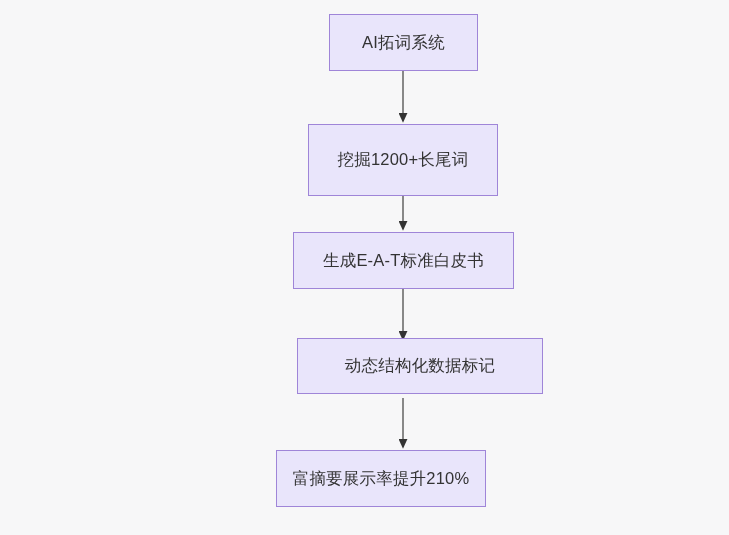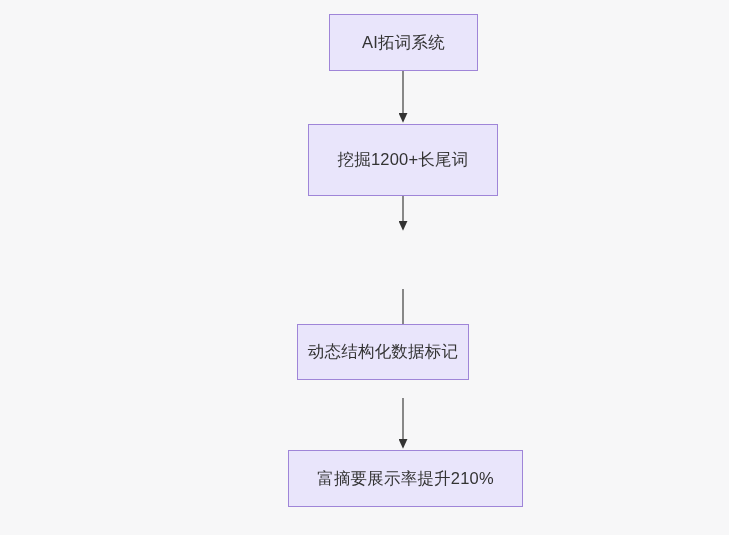--- a/index.html
+++ b/index.html
@@ -41,22 +41,22 @@
     letter-spacing: 0.2px;
     white-space: nowrap;
   }
   .node-label {
     display: block;
   }
   
   .n0 { left: 297px; top: 14px;  width: 149px; height: 57px; }
   .n1 { left: 276px; top: 124px; width: 190px; height: 72px; }
   .n2 { left: 261px; top: 232px; width: 221px; height: 57px; }
-  .n3 { left: 265px; top: 324px; width: 172px; height: 56px; }
-  .n4 { left: 256px; top: 450px; width: 235px; height: 57px; }
+  .n3 { left: 265px; top: 338px; width: 246px; height: 56px; }
+  .n4 { left: 244px; top: 450px; width: 210px; height: 57px; }
 </style>
 </head>
 <body>
 
 <div id="flowchart">
 
   <svg class="edge-layer" width="729" height="535" viewBox="0 0 729 535" xmlns="http://www.w3.org/2000/svg">
     <defs>
       <marker id="arrowhead" markerWidth="10" markerHeight="9" refX="1.2" refY="4.5" orient="auto" markerUnits="userSpaceOnUse">
         <path d="M0,0 L10,4.5 L0,9 z" fill="#333333"></path>
@@ -78,20 +78,23 @@
   </svg>
 
   <div class="node n0">
     <span class="node-label">AI拓词系统</span>
   </div>
 
   <div class="node n1">
     <span class="node-label">挖掘1200+长尾词</span>
   </div>
 
+  <div class="node n2">
+    <span class="node-label">生成E-A-T标准白皮书</span>
+  </div>
 
   <div class="node n3">
     <span class="node-label">动态结构化数据标记</span>
   </div>
 
   <div class="node n4">
     <span class="node-label">富摘要展示率提升210%</span>
   </div>
 
 </div>

